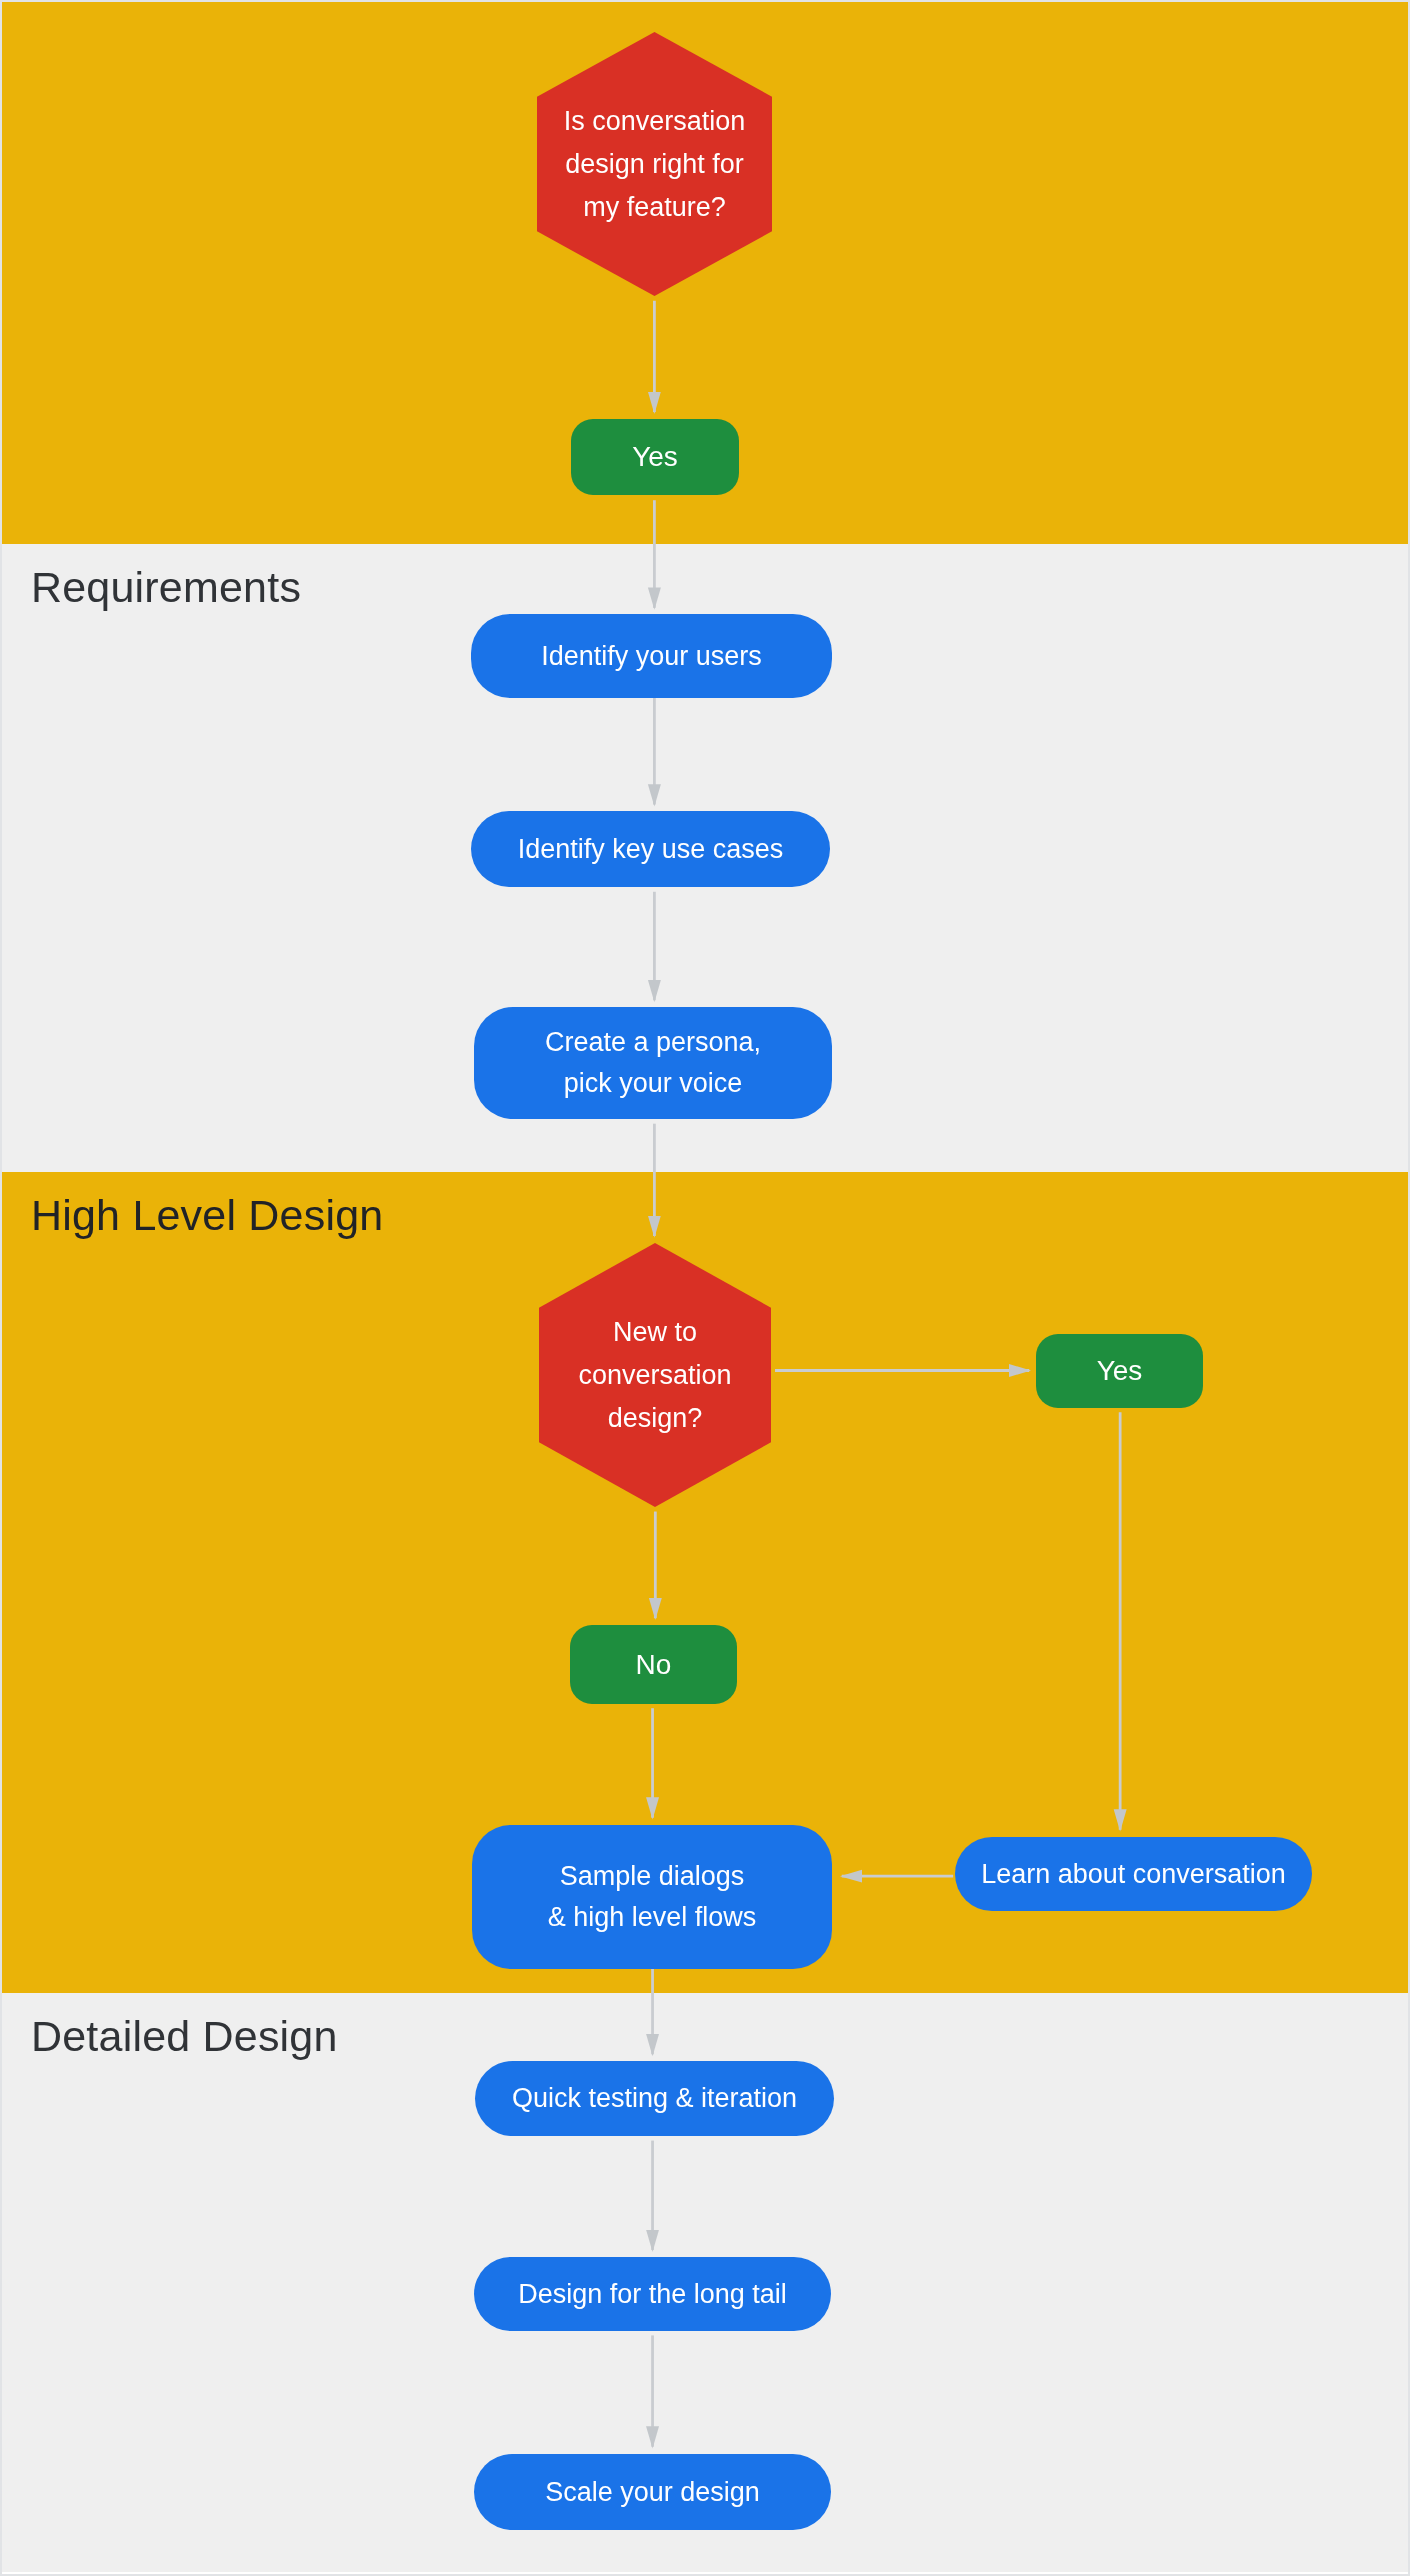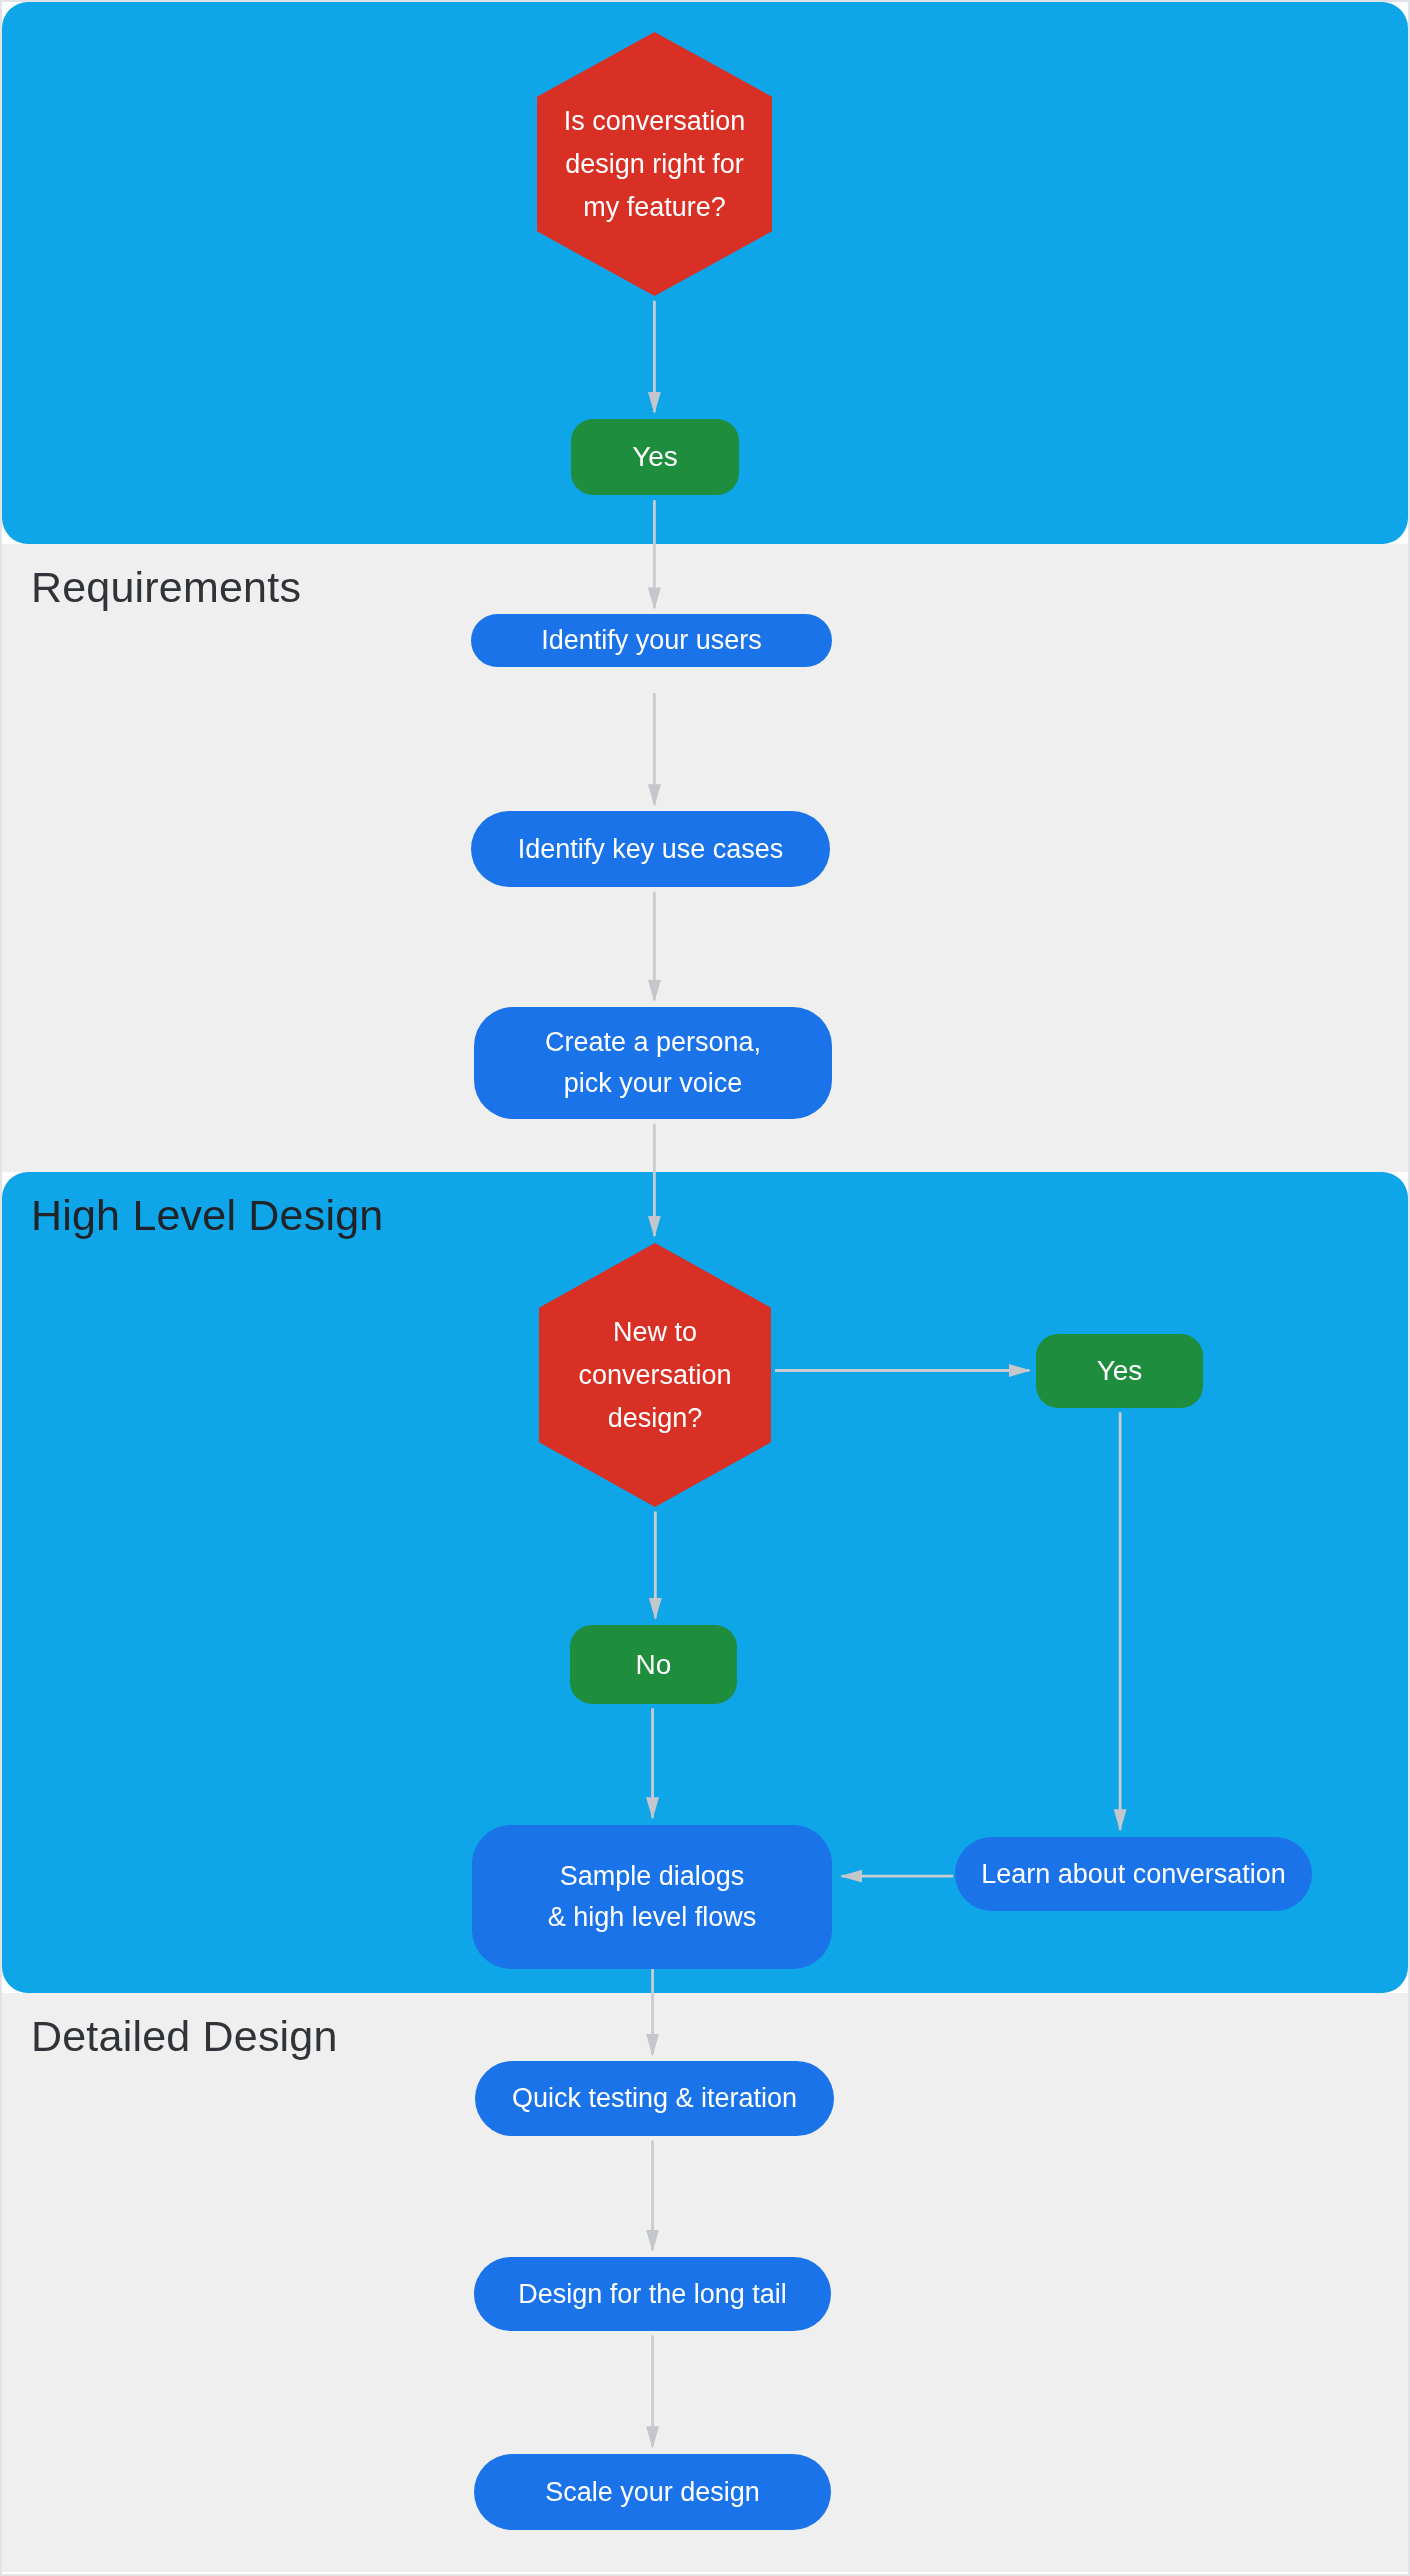--- a/index.html
+++ b/index.html
@@ -5,21 +5,21 @@
   html,body { margin:0; padding:0; background:#ffffff; }
   .canvas {
     position:relative;
     width:1410px; height:2576px;
     box-sizing:border-box;
     border:2.8px solid #e1e3e6;
     overflow:hidden;
     font-family:"Liberation Sans","DejaVu Sans",sans-serif;
   }
   .sec { position:absolute; left:0; width:100%; }
-  .sec.dark  { background:#0ea5e9;border-radius:26px; }
+  .sec.dark  { background:#eab308; }
   .sec.light { background:#efefef; }
   .sec-label {
     font-size:43px; font-weight:400;
     padding:18.6px 0 0 29px; letter-spacing:0.2px;
   }
   .sec-label.on-light { color:#303337; }
   .sec-label.on-black { color:#212327; }
 
   .node { position:absolute; display:flex; flex-direction:column;
           align-items:center; justify-content:center;
@@ -74,21 +74,21 @@
   <div class="node hex" style="left:535px; top:30px; width:235px; height:264px;justify-content:center;">
     <span>Is conversation</span>
     <span>design right for</span>
     <span>my feature?</span>
   </div>
 
   <div class="node btn" style="left:569px; top:417px; width:168px; height:76px;">
     <span>Yes</span>
   </div>
 
-  <div class="node pill" style="left:469px; top:612px; width:361px; height:53px;">
+  <div class="node pill" style="left:469px; top:612px; width:361px; height:84px;">
     <span>Identify your users</span>
   </div>
 
   <div class="node pill" style="left:469px; top:809px; width:359px; height:76px;">
     <span>Identify key use cases</span>
   </div>
 
   <div class="node pill" style="left:472px; top:1005px; width:358px; height:112px;">
     <span>Create a persona,</span>
     <span>pick your voice</span>

